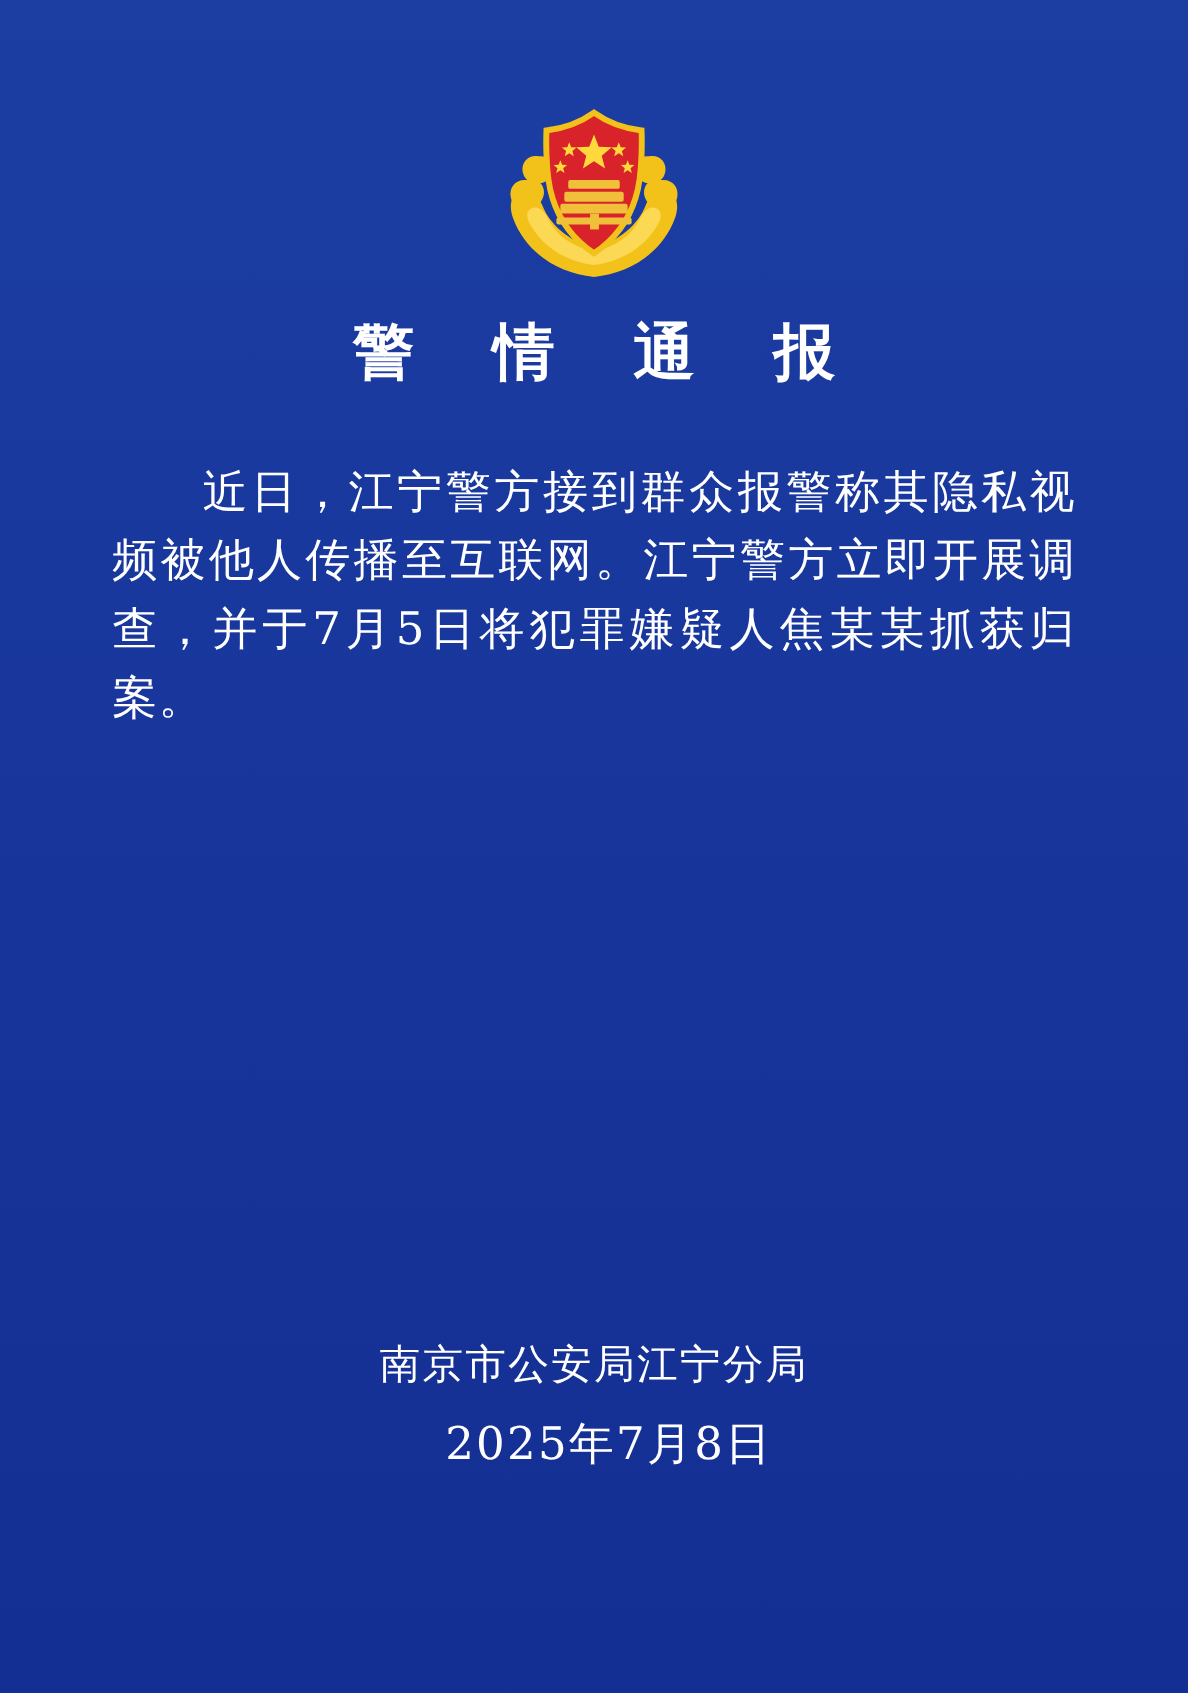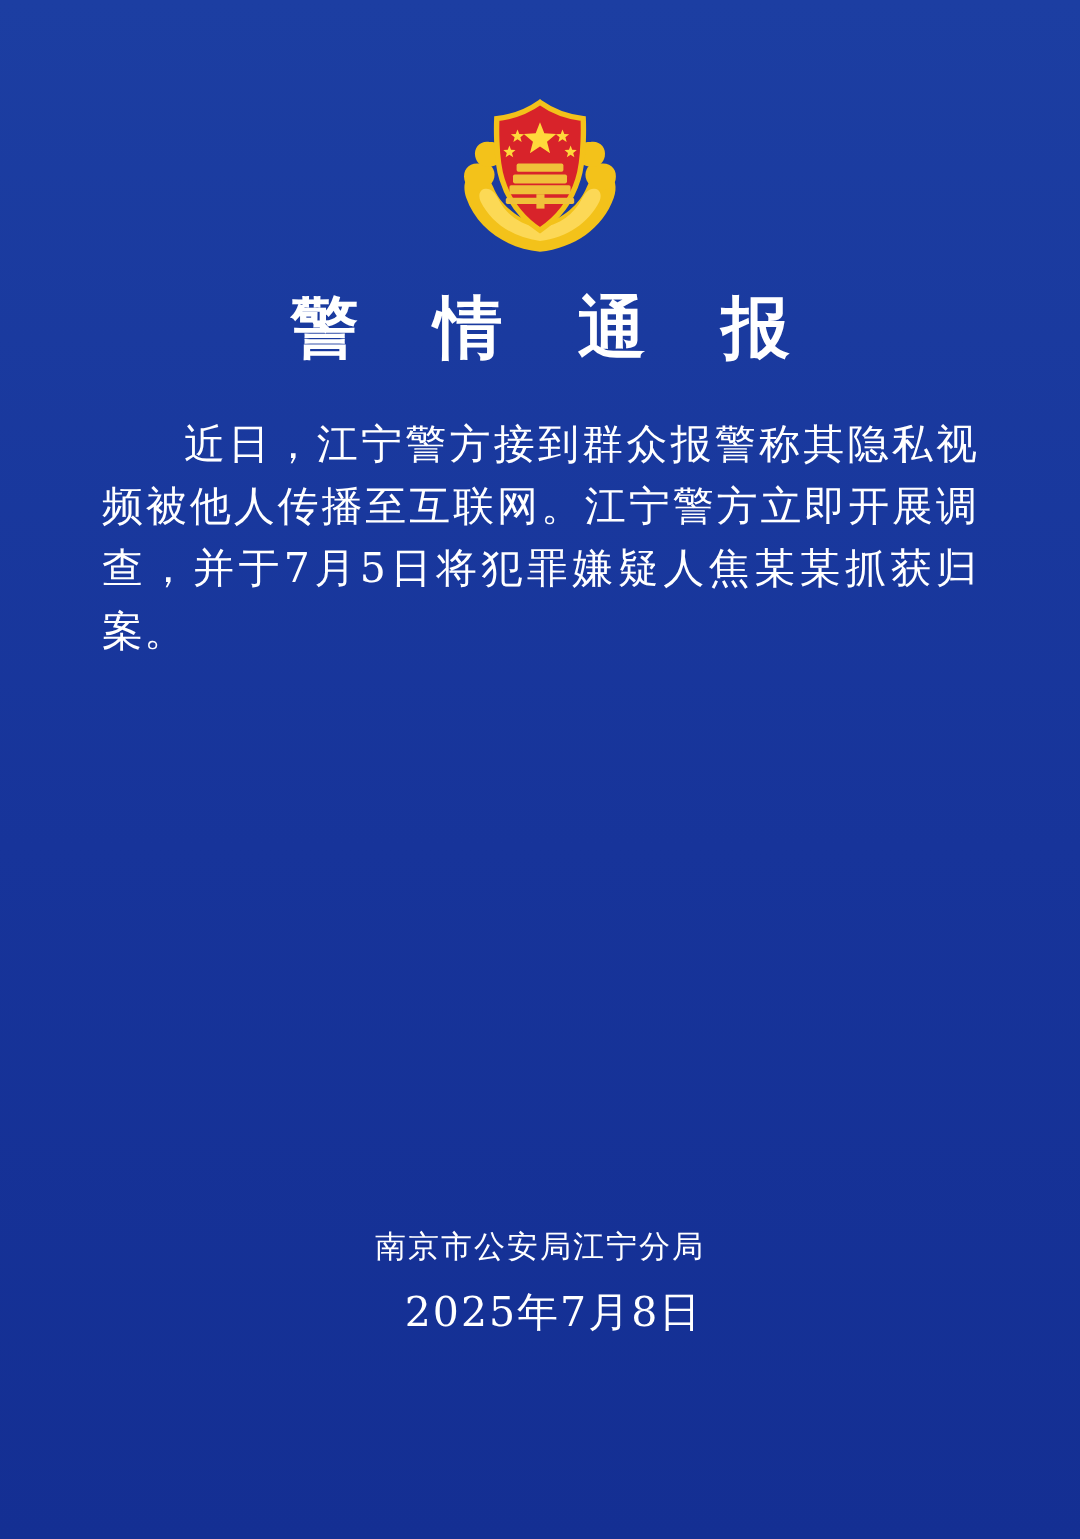--- a/index.html
+++ b/index.html
@@ -33,32 +33,32 @@
   .emblem {
     width: 180px;
     height: 180px;
     position: relative;
   }
 
   
   .title {
     margin-top: 22px;
     text-align: center;
-    font-size: 68px;
+    font-size: 56px;
     line-height: 1.1;
     letter-spacing: 26px;
     text-indent: 26px;
     font-weight: 700;
     color: #ffffff;
     font-family: "DejaVu Serif", "Liberation Serif", serif;
   }
 
   
   .body-text {
-    margin-top: 48px;
+    margin-top: 64px;
     padding: 0 30px;
   }
   .para {
     font-size: 41px;
     line-height: 1.52;
     letter-spacing: 1px;
     text-indent: 2em;
     text-align: justify;
     text-justify: inter-ideograph;
     color: #ffffff;
@@ -68,24 +68,25 @@
 
   
   .sign-block {
     position: absolute;
     left: 0;
     right: 0;
     bottom: 196px;
     text-align: center;
   }
   .sign-org {
-    font-size: 31px;
+    font-size: 37px;
     line-height: 1.5;
     letter-spacing: 2px;
     color: #ffffff;
+    font-family: Liberation Serif, serif;
   }
   .sign-date {
     margin-top: 12px;
     font-size: 41px;
     line-height: 1.5;
     letter-spacing: 2px;
     color: #ffffff;
     padding-left: 27px;
   }
 </style>

